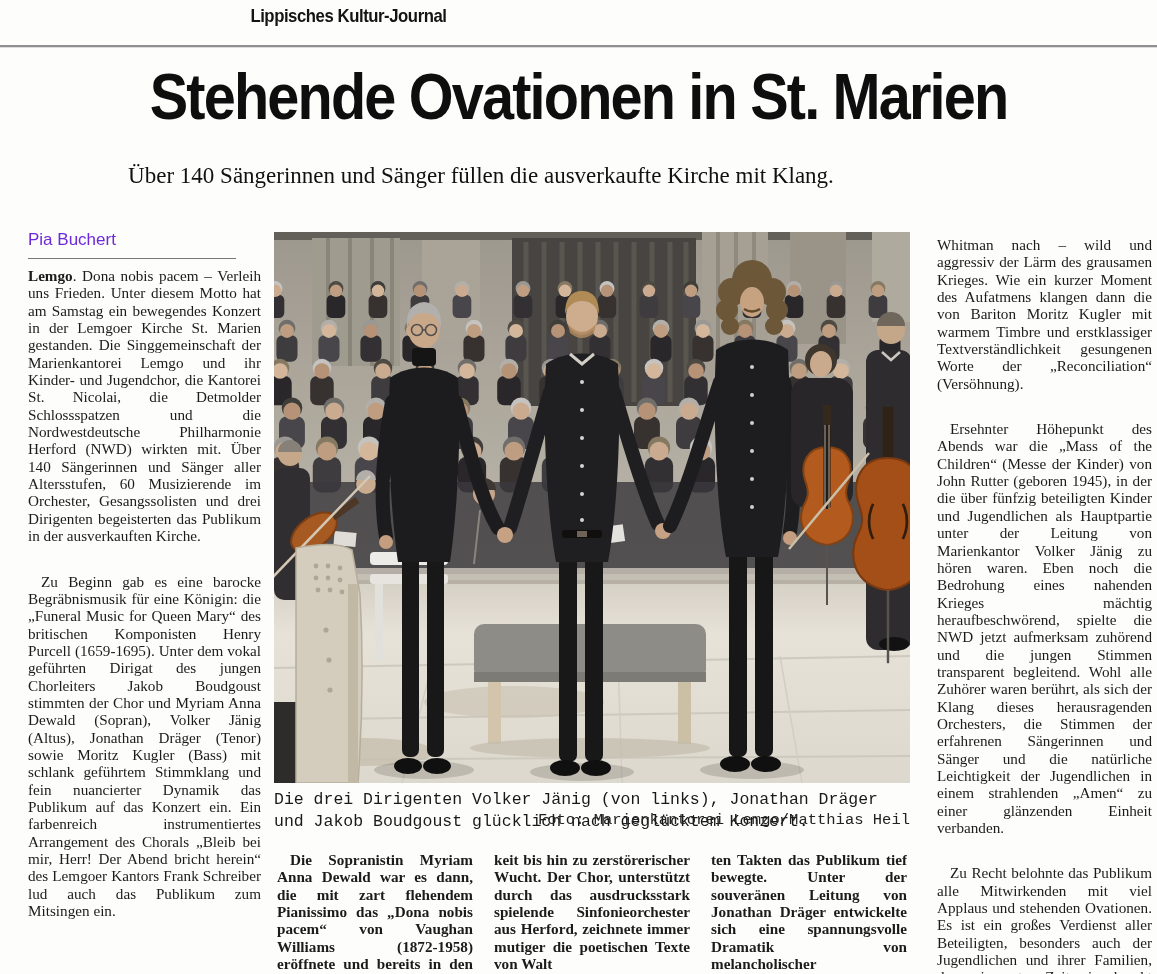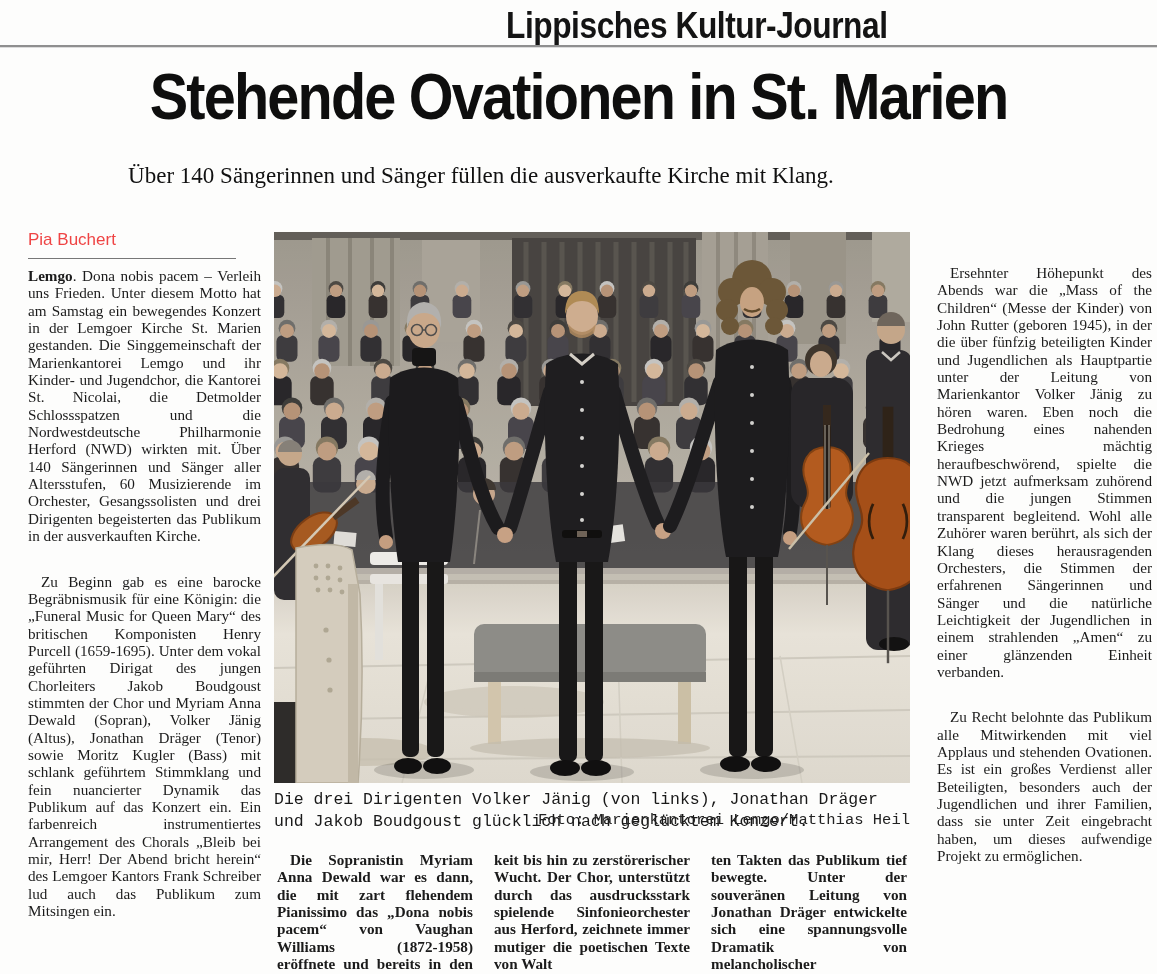--- a/index.html
+++ b/index.html
@@ -1,31 +1,31 @@
 <!DOCTYPE html>
 <html lang="de"><head>
 <meta charset="utf-8">
 <style>
   html,body{margin:0;padding:0;}
   body{
     width:1157px;height:974px;position:relative;overflow:hidden;
     background:#fdfdfc;color:#1b1b1b;
     font-family:"Liberation Serif", serif;
   }
-  .masthead{position:absolute;top:5px;left:237px;width:920px;text-align:center;
-    font-family:"Liberation Sans",sans-serif;font-weight:700;font-size:36px;color:#141414;}
+  .masthead{position:absolute;top:5px;left:237px;width:920px;text-align:left;
+    font-family:"Liberation Sans",sans-serif;font-weight:700;font-size:19px;color:#141414;}
   .cond{display:inline-block;transform:scaleX(0.88);letter-spacing:-0.5px;}
   .top-rule{position:absolute;top:45px;left:0;width:1157px;height:2px;background:#8f8f8f;border-bottom:1px solid #dcdcdc;}
   .headline{position:absolute;top:60px;left:0;width:1157px;margin:0;text-align:center;
     font-family:"Liberation Sans",sans-serif;font-weight:700;font-size:64px;color:#0e0e0e;}
   .cond2{display:inline-block;transform:scaleX(0.9);letter-spacing:-2px;}
   .subhead{position:absolute;top:161px;left:0;width:962px;text-align:center;
     font-size:23px;line-height:30px;color:#111;}
   .byline{position:absolute;top:230px;left:28px;width:208px;
-    font-family:"Liberation Sans",sans-serif;font-size:17px;color:#ef4444;
+    font-family:"Liberation Sans",sans-serif;font-size:17px;color:#6d28d9;
     padding-bottom:8px;border-bottom:1.5px solid #777;}
   .col{position:absolute;font-size:15.2px;line-height:17.35px;text-align:justify;hyphens:auto;}
   .col p{margin:0;}
   .col p.ind{text-indent:13px;margin-top:28px;}
   .col-left{top:267px;left:28px;width:233px;}
   .col-right{top:236px;left:937px;width:215px;height:738px;overflow:hidden;}
   .dateline{font-weight:700;}
   .photo{position:absolute;top:232px;left:274px;width:636px;height:551px;background:#aeaaa0;}
   .photo svg{display:block;width:100%;height:100%;}
   .caption{position:absolute;top:789px;left:274px;width:636px;
@@ -480,15 +480,16 @@
   <span class="credit">Foto: Marienkantorei Lemgo/Matthias Heil</span>
 </div>
 
 <div class="bottom-cols">
   <div class="bottom-col ind-first">Die Sopranistin Myriam Anna Dewald war es dann, die mit zart flehendem Pianissimo das „Dona nobis pacem“ von Vaughan Williams (1872-1958) eröffnete und bereits in den ers-</div>
   <div class="bottom-col">keit bis hin zu zerstörerischer Wucht. Der Chor, unterstützt durch das ausdrucksstark spielende Sinfonieorchester aus Herford, zeichnete immer mutiger die poetischen Texte von Walt</div>
   <div class="bottom-col">ten Takten das Publikum tief bewegte. Unter der souveränen Leitung von Jonathan Dräger entwickelte sich eine spannungsvolle Dramatik von melancholischer Hoffnungslosig-</div>
 </div>
 
 <div class="col col-right">
+  <p>Whitman nach – wild und aggressiv der Lärm des grausamen Krieges. Wie ein kurzer Moment des Aufatmens klangen dann die von Bariton Moritz Kugler mit warmem Timbre und erstklassiger Textverständlichkeit gesungenen Worte der „Reconciliation“ (Versöhnung).</p>
   <p class="ind">Ersehnter Höhepunkt des Abends war die „Mass of the Children“ (Messe der Kinder) von John Rutter (geboren 1945), in der die über fünfzig beteiligten Kinder und Jugendlichen als Hauptpartie unter der Leitung von Marienkantor Volker Jänig zu hören waren. Eben noch die Bedrohung eines nahenden Krieges mächtig heraufbeschwörend, spielte die NWD jetzt aufmerksam zuhörend und die jungen Stimmen transparent begleitend. Wohl alle Zuhörer waren berührt, als sich der Klang dieses herausragenden Orchesters, die Stimmen der erfahrenen Sängerinnen und Sänger und die natürliche Leichtigkeit der Jugendlichen in einem strahlenden „Amen“ zu einer glänzenden Einheit verbanden.</p>
   <p class="ind">Zu Recht belohnte das Publikum alle Mitwirkenden mit viel Applaus und stehenden Ovationen. Es ist ein großes Verdienst aller Beteiligten, besonders auch der Jugendlichen und ihrer Familien, dass sie unter Zeit eingebracht haben, um dieses aufwendige Projekt zu ermöglichen.</p>
 </div>
 
 </body></html>

